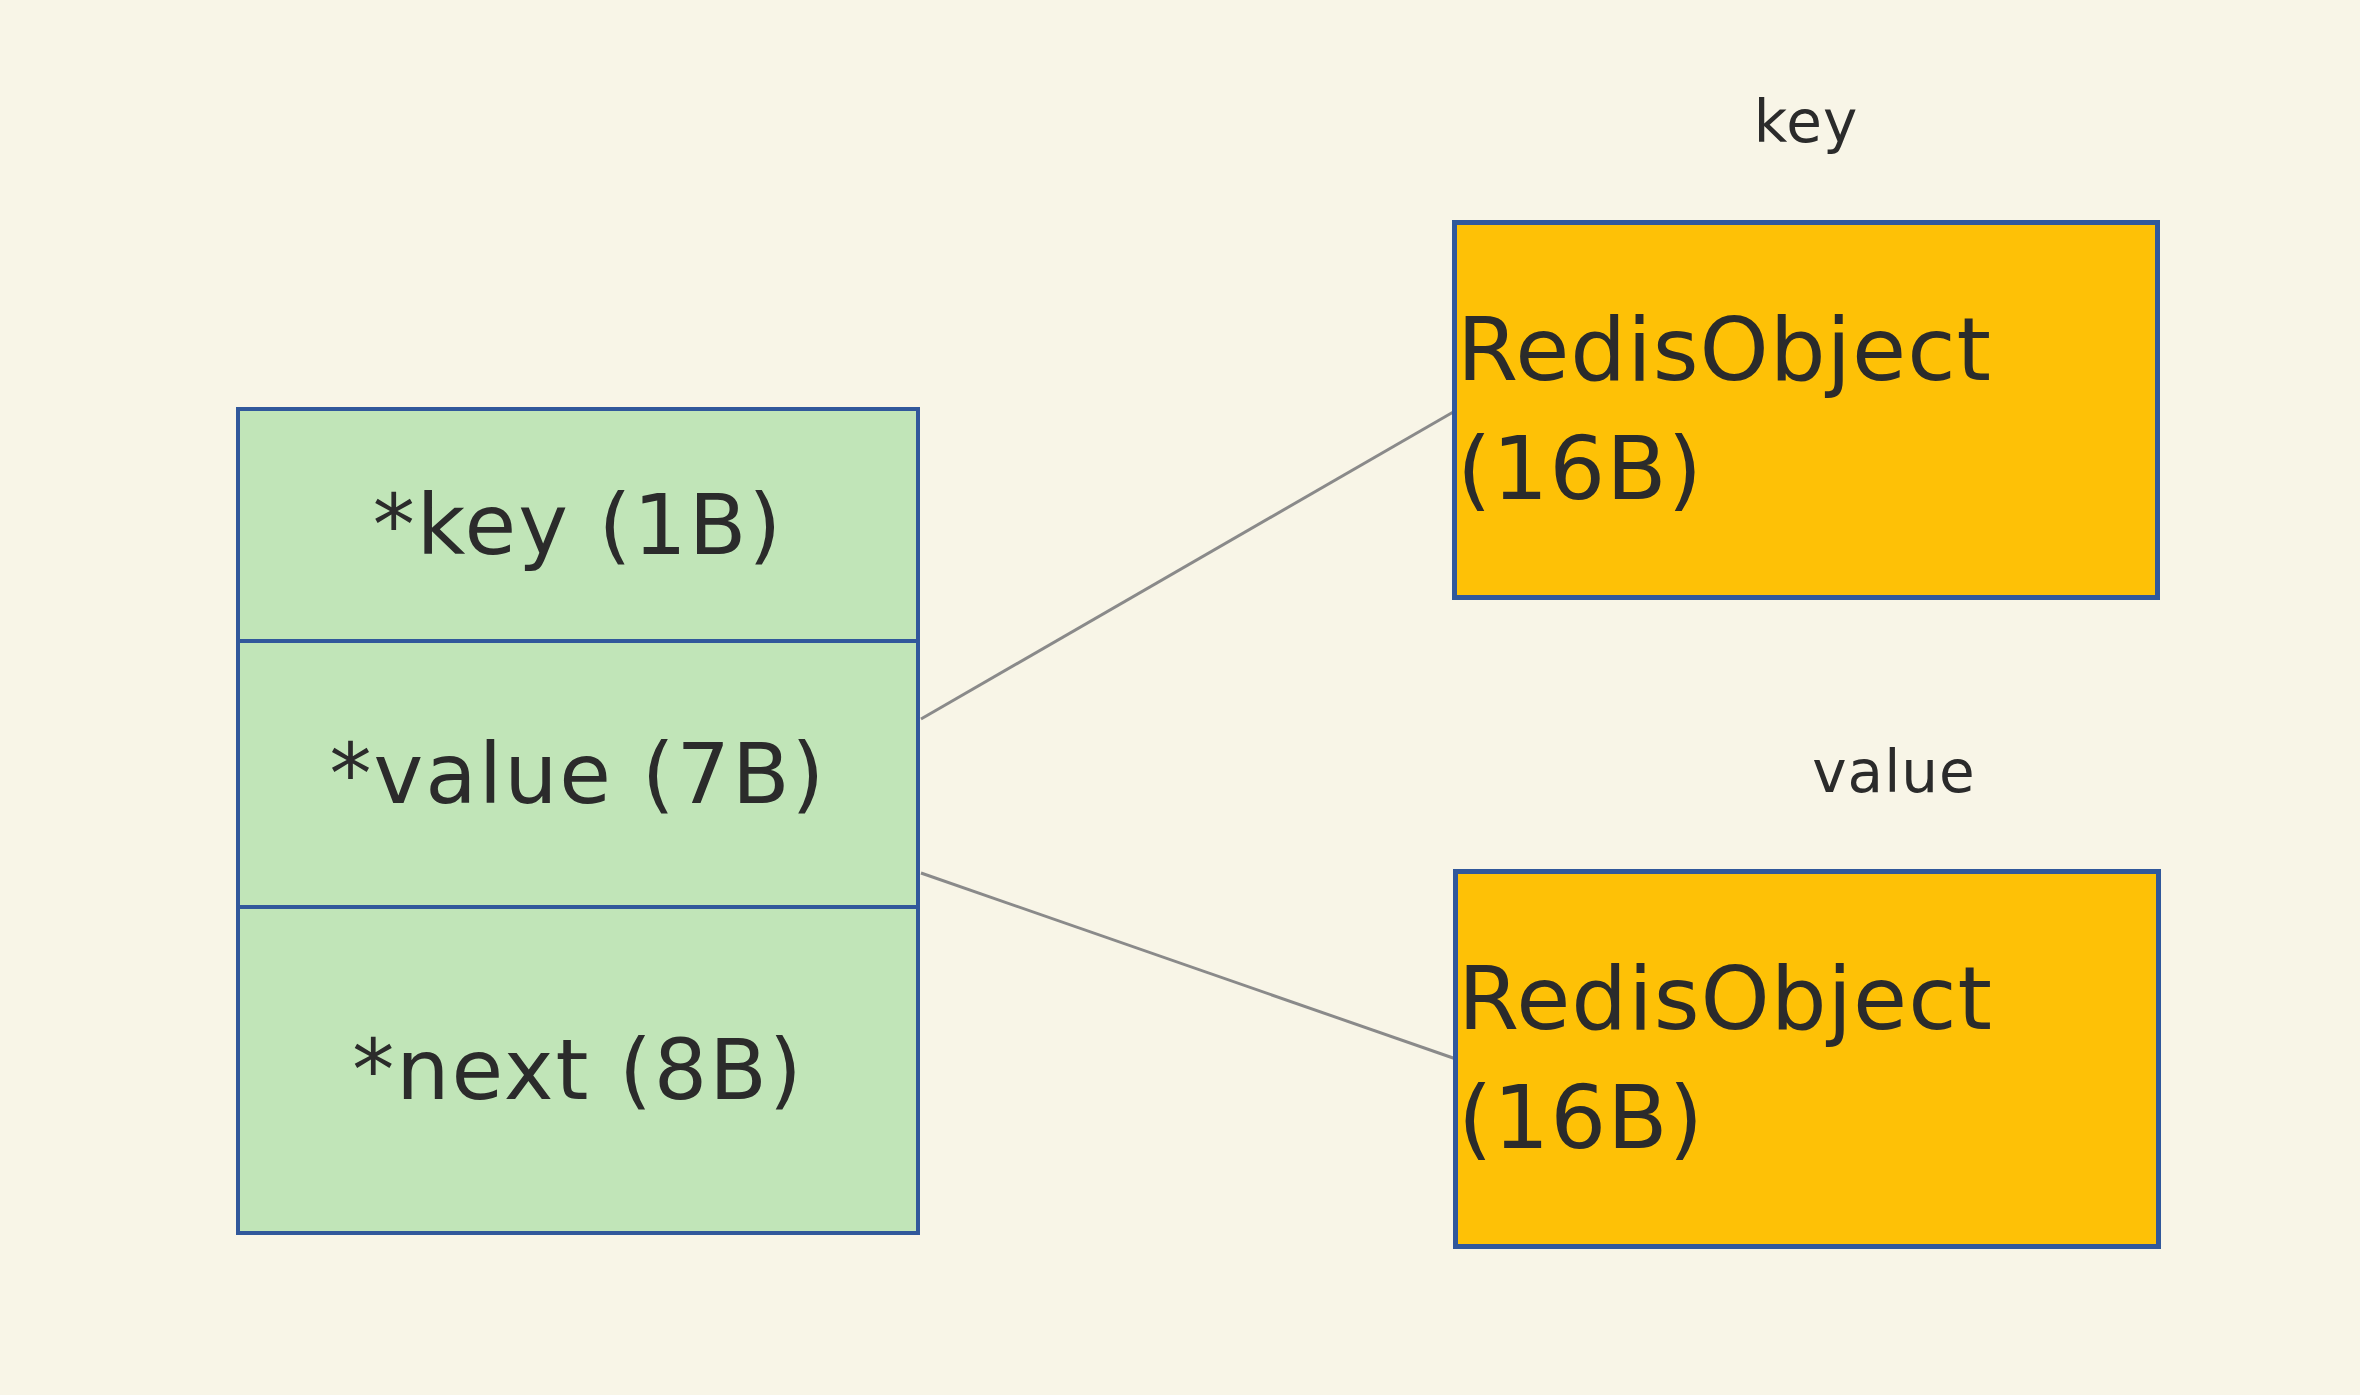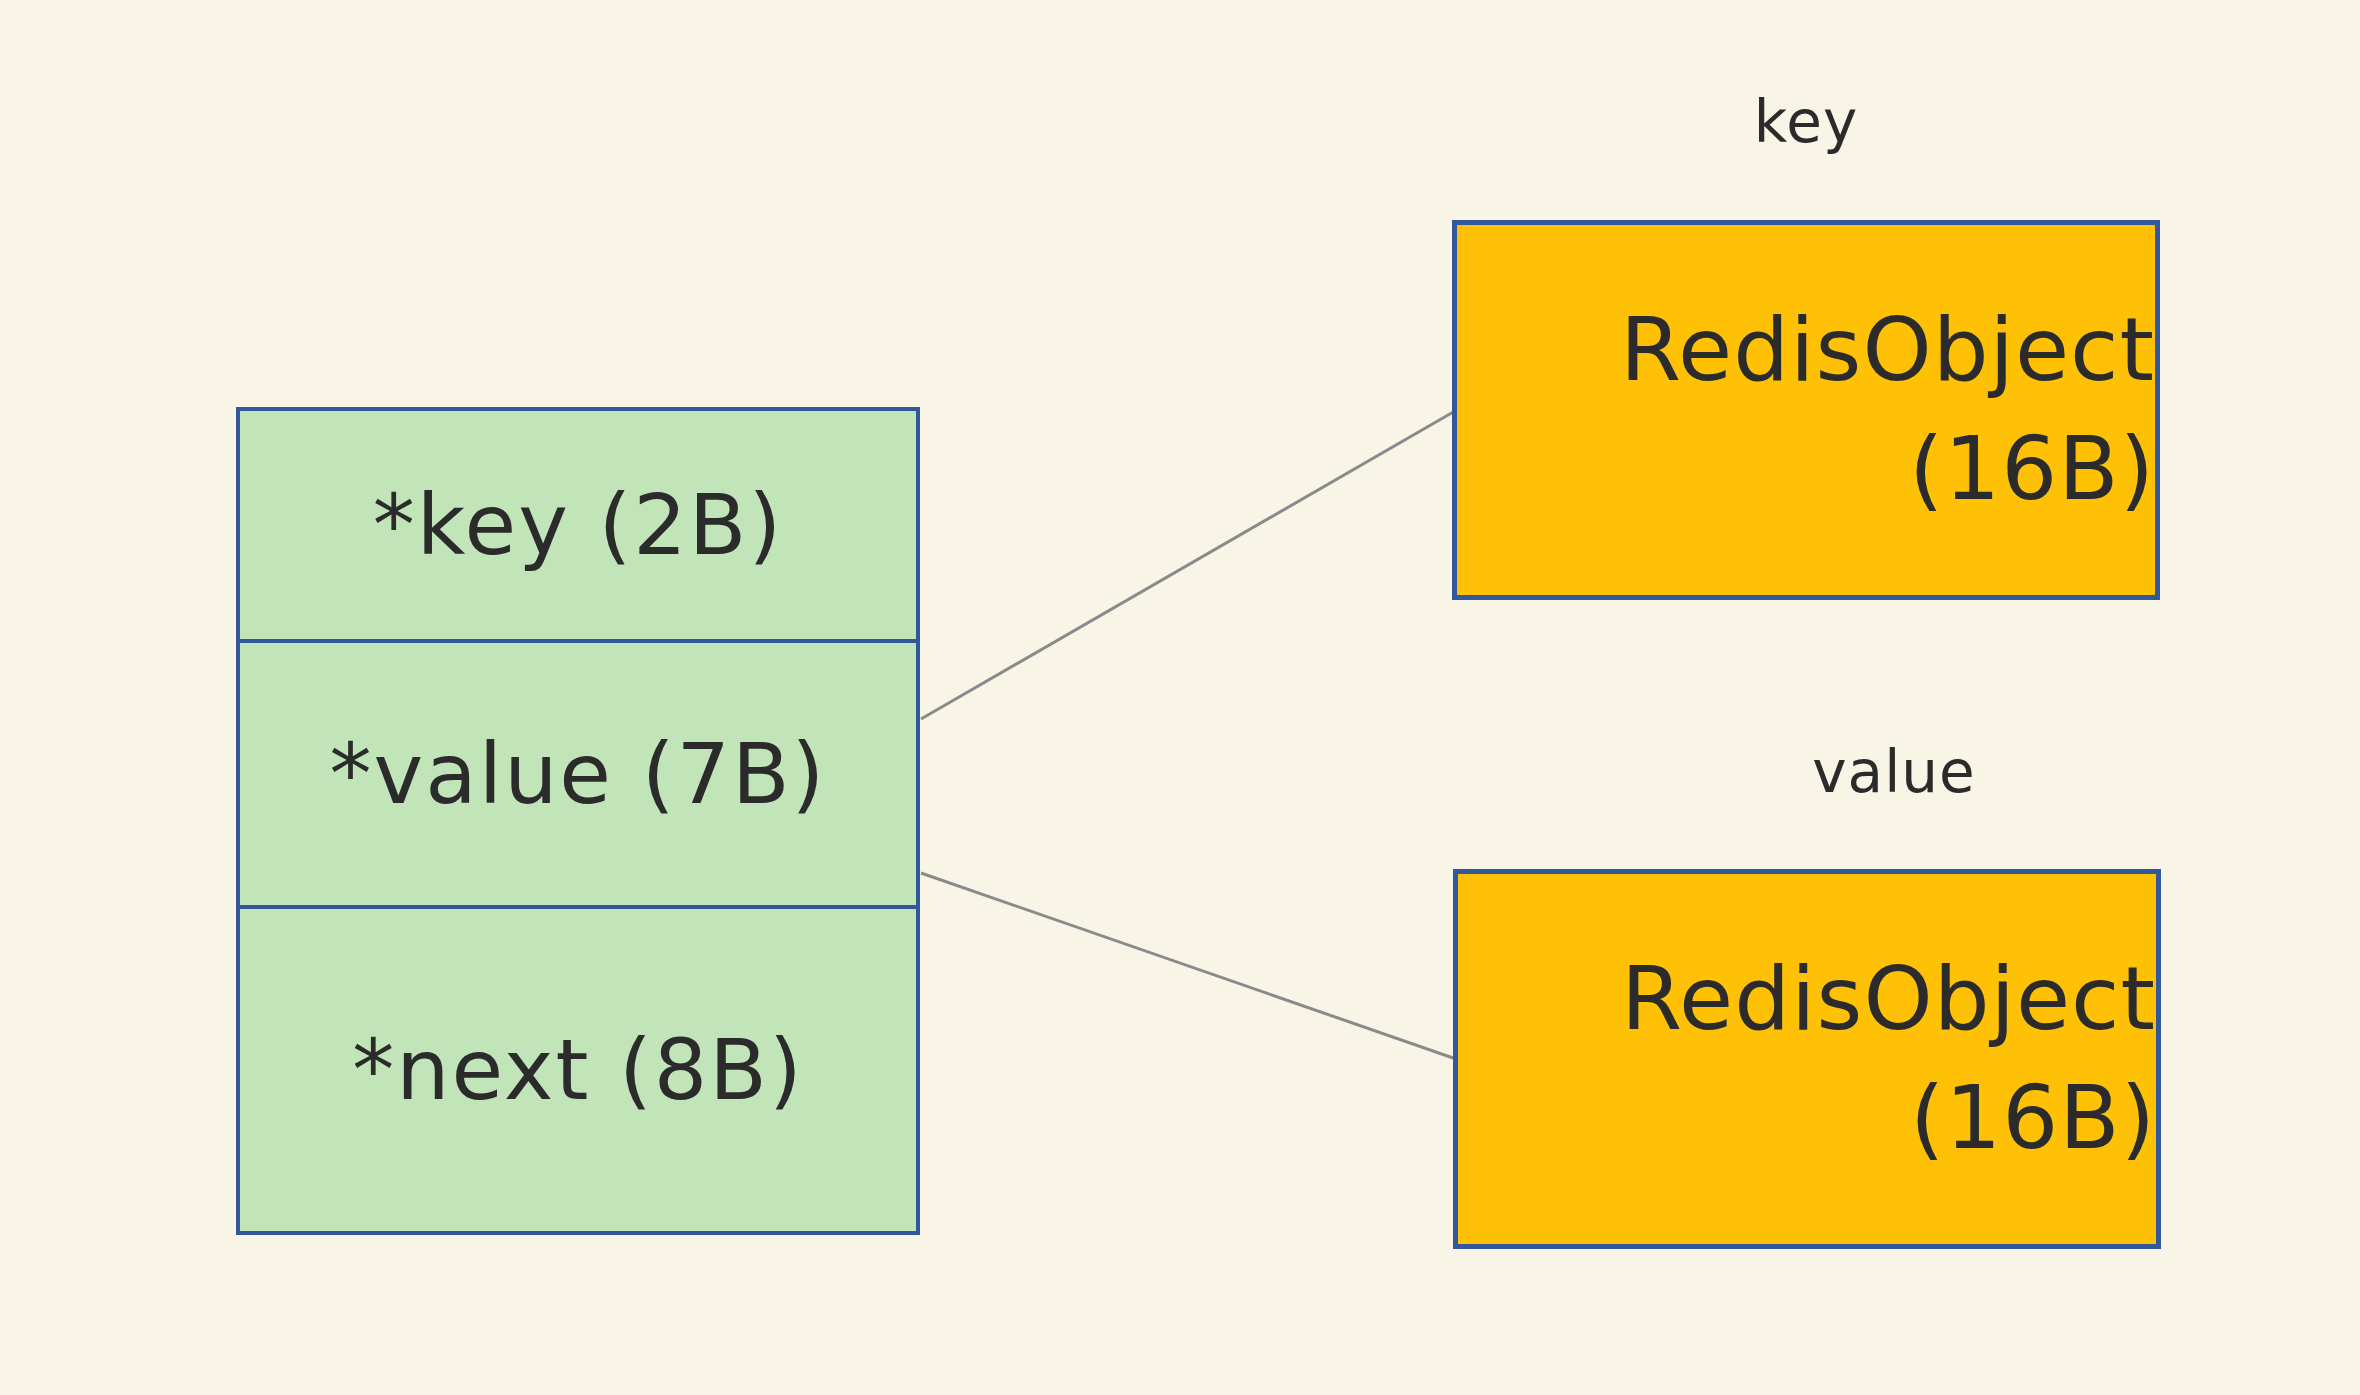--- a/index.html
+++ b/index.html
@@ -53,21 +53,21 @@
   .struct .cell:nth-child(2){height:282px;border-top:4px solid var(--blue);}
   .struct .cell:nth-child(3){height:347px;border-top:4px solid var(--blue);}
   
   .obj{
     position:absolute;
     width:708px; height:380px;
     background:var(--amber);
     border:5px solid var(--blue);
     display:flex;
     flex-direction:column;
-    align-items:flex-end;
+    align-items:flex-start;
     justify-content:center;
     text-align:center;
     font-size:88px;
     line-height:1.35;
     letter-spacing:1px;
     color:var(--ink);
   }
   .obj.key-obj{left:1452px; top:220px;}
   .obj.value-obj{left:1453px; top:869px;}
   
@@ -87,21 +87,21 @@
 
 <div class="canvas">
 
   <svg class="wires" viewBox="0 0 2360 1395" xmlns="http://www.w3.org/2000/svg">
     <line x1="921" y1="719" x2="1455" y2="411" stroke="#8A8A8A" stroke-width="3"></line>
     <line x1="921" y1="873" x2="1456" y2="1059" stroke="#8A8A8A" stroke-width="3"></line>
   </svg>
 
   <div class="struct">
     <div class="cell">
-      <span>*key (2B)</span>
+      <span>*key (1B)</span>
     </div>
     <div class="cell">
       <span>*value (7B)</span>
     </div>
     <div class="cell">
       <span>*next (8B)</span>
     </div>
   </div>
 
   <div class="caption key-caption">key</div>

